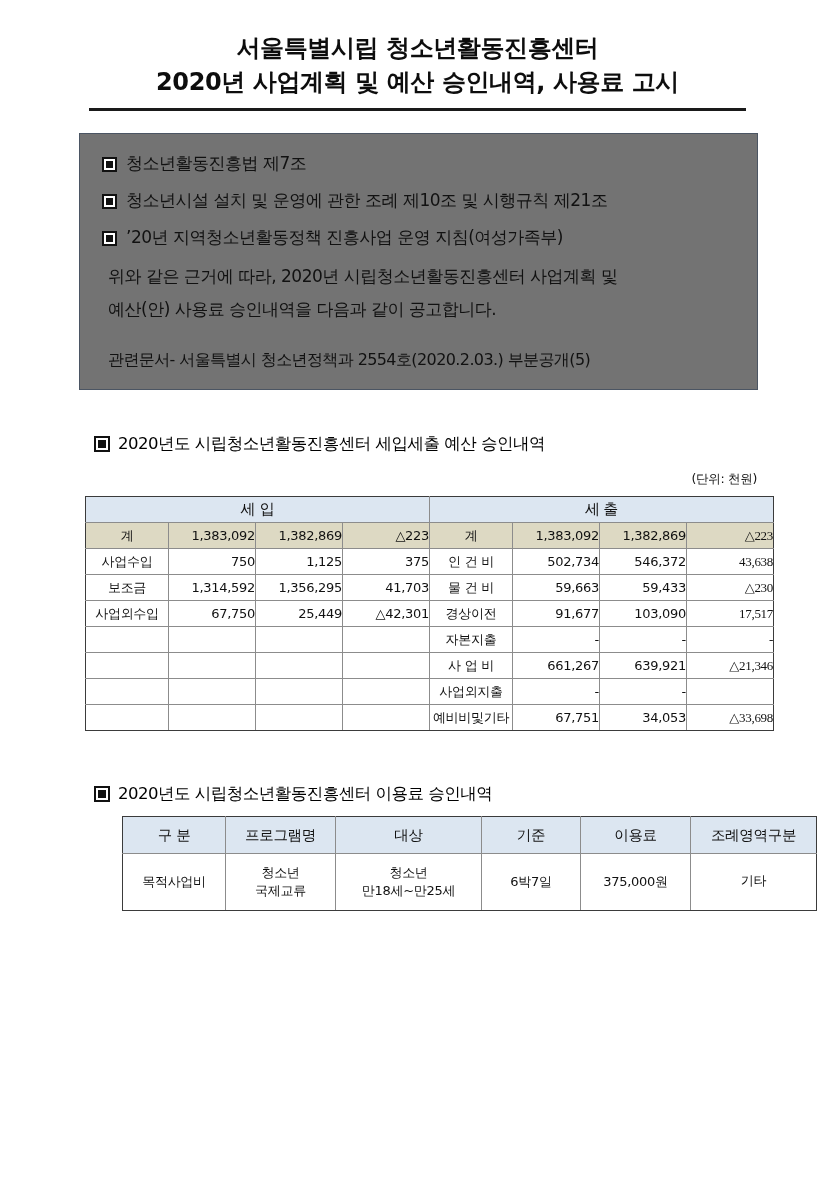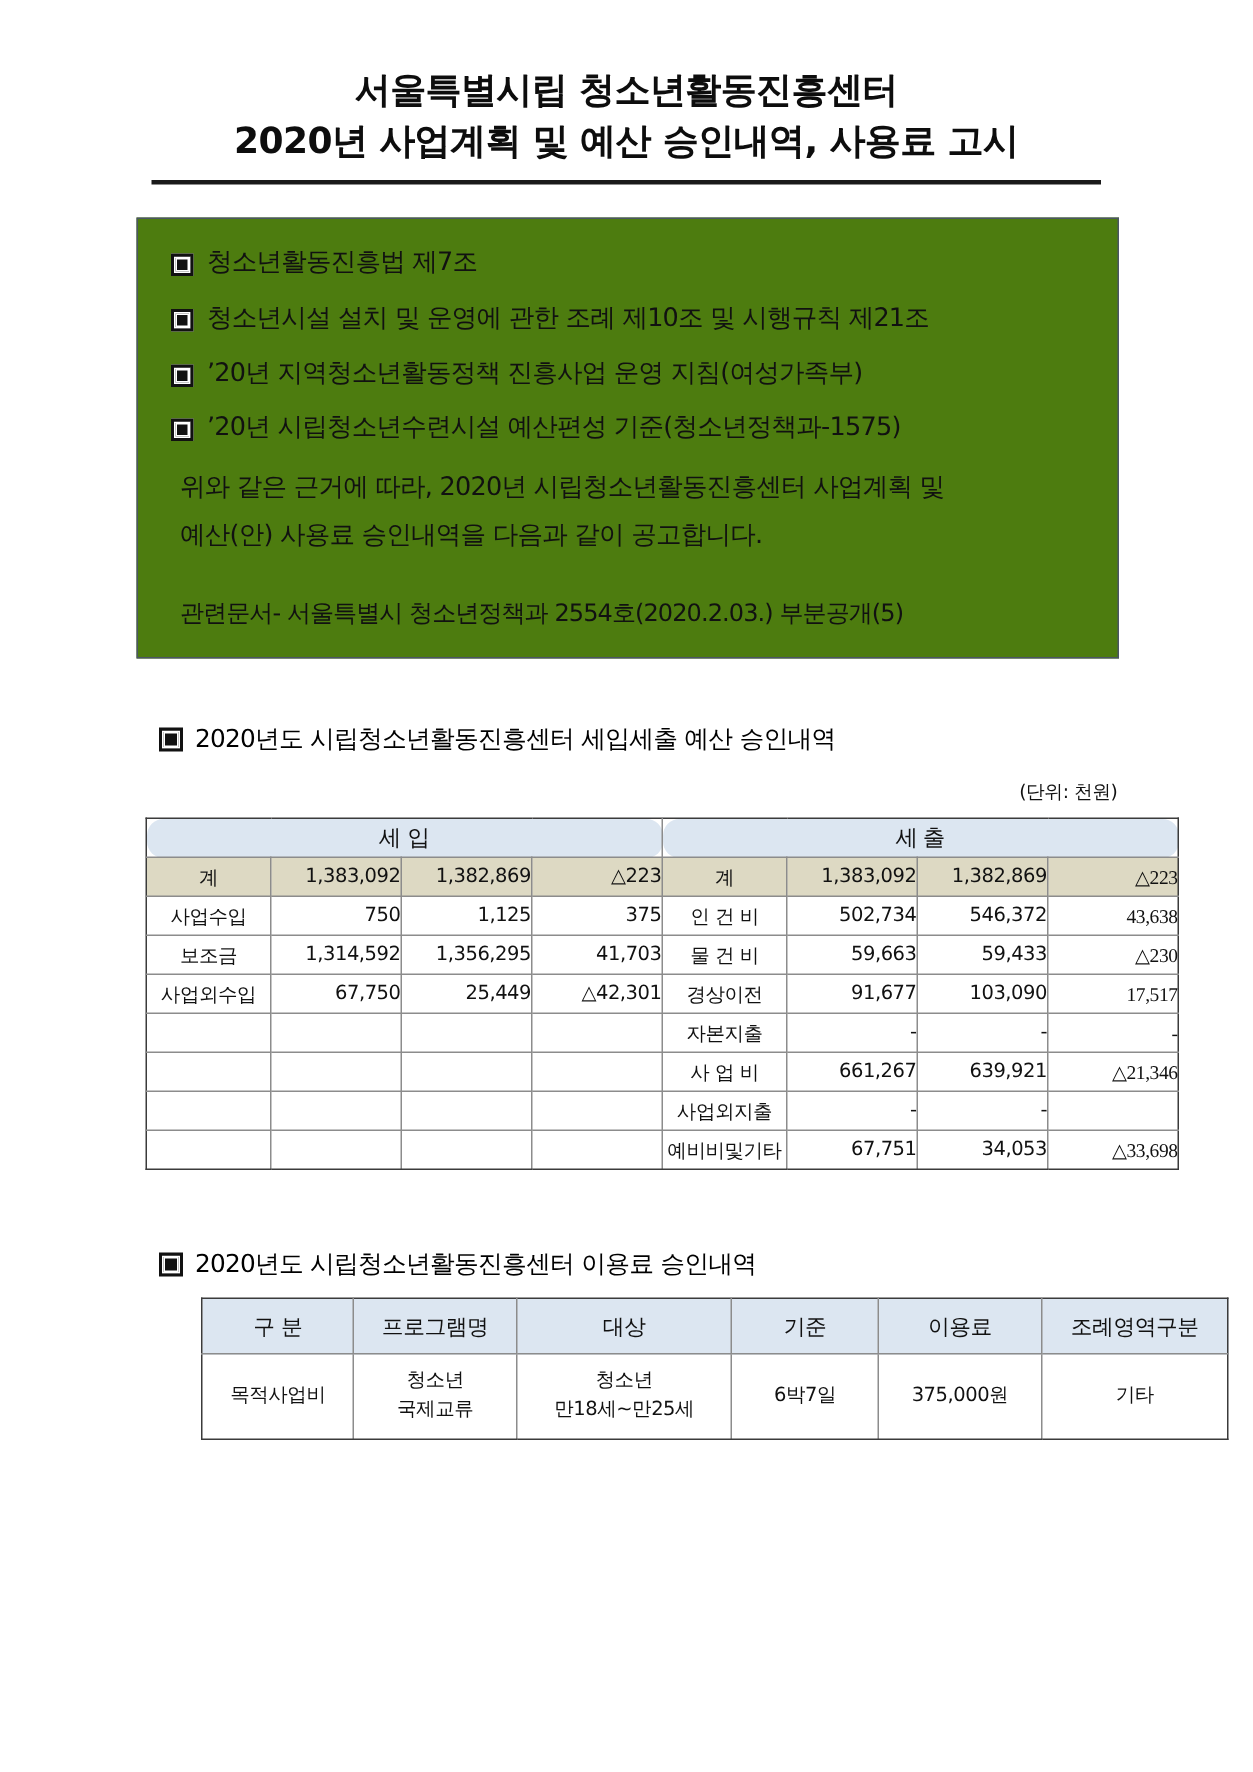--- a/index.html
+++ b/index.html
@@ -12,21 +12,21 @@
     height: 1181px;
     font-family: "DejaVu Sans", "Liberation Sans", sans-serif;
     color: #111111;
     position: relative;
     overflow: hidden;
   }
   .page {
     width: 835px;
     height: 942px;
     box-sizing: border-box;
-    padding: 16px;
+    padding: 4px;
     position: relative;
   }
 
   
   .title-block {
     padding-top: 27px;
     text-align: center;
   }
   .title-line {
     font-size: 24px;
@@ -36,21 +36,21 @@
     color: #0d0d0d;
   }
   .title-rule {
     margin: 9px 85px 0 85px;
     border-top: 3px solid #1a1a1a;
   }
 
   
   .notice-box {
     margin: 22px 73px 0 75px;
-    background: #4d7c0f;
+    background: #737373;
     border: 1.5px solid #4b5563;
     box-sizing: border-box;
     padding: 18px 22px 16px 22px;
   }
   .notice-item {
     display: flex;
     align-items: flex-start;
     font-size: 17px;
     line-height: 1.34;
     letter-spacing: -0.5px;
@@ -130,21 +130,21 @@
     color: #111;
   }
   table.grid td, table.grid th {
     border: 1px solid #8c8c8c;
     padding: 0;
     height: 25px;
     font-weight: 400;
     letter-spacing: -0.3px;
     background: #ffffff;
   }
-  table.grid .outer-t { border-top: 1.6px solid #3b3b3b; border-radius: 11px; }
+  table.grid .outer-t { border-top: 1.6px solid #3b3b3b; }
   table.grid .outer-b { border-bottom: 1.6px solid #3b3b3b; margin-left: 47px; }
   table.grid .outer-l { border-left: 1.6px solid #3b3b3b; }
   table.grid .outer-r { border-right: 1.6px solid #3b3b3b; font-family: Liberation Serif, serif; }
 
   .hdr-blue { background: #dce6f1 !important; text-align: center; }
   .grp-head { height: 30px; font-size: 15px; letter-spacing: 6px; }
   .col-head { height: 28px; font-size: 13.5px; text-align: center; }
   .sum-row td { background: #ddd9c3 !important; }
   .c { text-align: center; }
   .r { text-align: right; padding-right: 7px; }
@@ -200,24 +200,20 @@
       <span class="sq"></span>
       <span>청소년활동진흥법 제7조</span>
     </div>
     <div class="notice-item">
       <span class="sq"></span>
       <span>청소년시설 설치 및 운영에 관한 조례 제10조 및 시행규칙 제21조</span>
     </div>
     <div class="notice-item">
       <span class="sq"></span>
       <span>’20년 지역청소년활동정책 진흥사업 운영 지침(여성가족부)</span>
-    </div>
-    <div class="notice-item">
-      <span class="sq"></span>
-      <span>’20년 시립청소년수련시설 예산편성 기준(청소년정책과-1575)</span>
     </div>
 
     <div class="notice-para">위와 같은 근거에 따라, 2020년 시립청소년활동진흥센터 사업계획 및</div>
     <div class="notice-para" style="margin-top:3px;">예산(안) 사용료 승인내역을 다음과 같이 공고합니다.</div>
 
     <div class="notice-ref">관련문서- 서울특별시 청소년정책과 2554호(2020.2.03.) 부분공개(5)</div>
   </div>
 
   <div class="section-head sec1">
     <span class="sq"></span>

